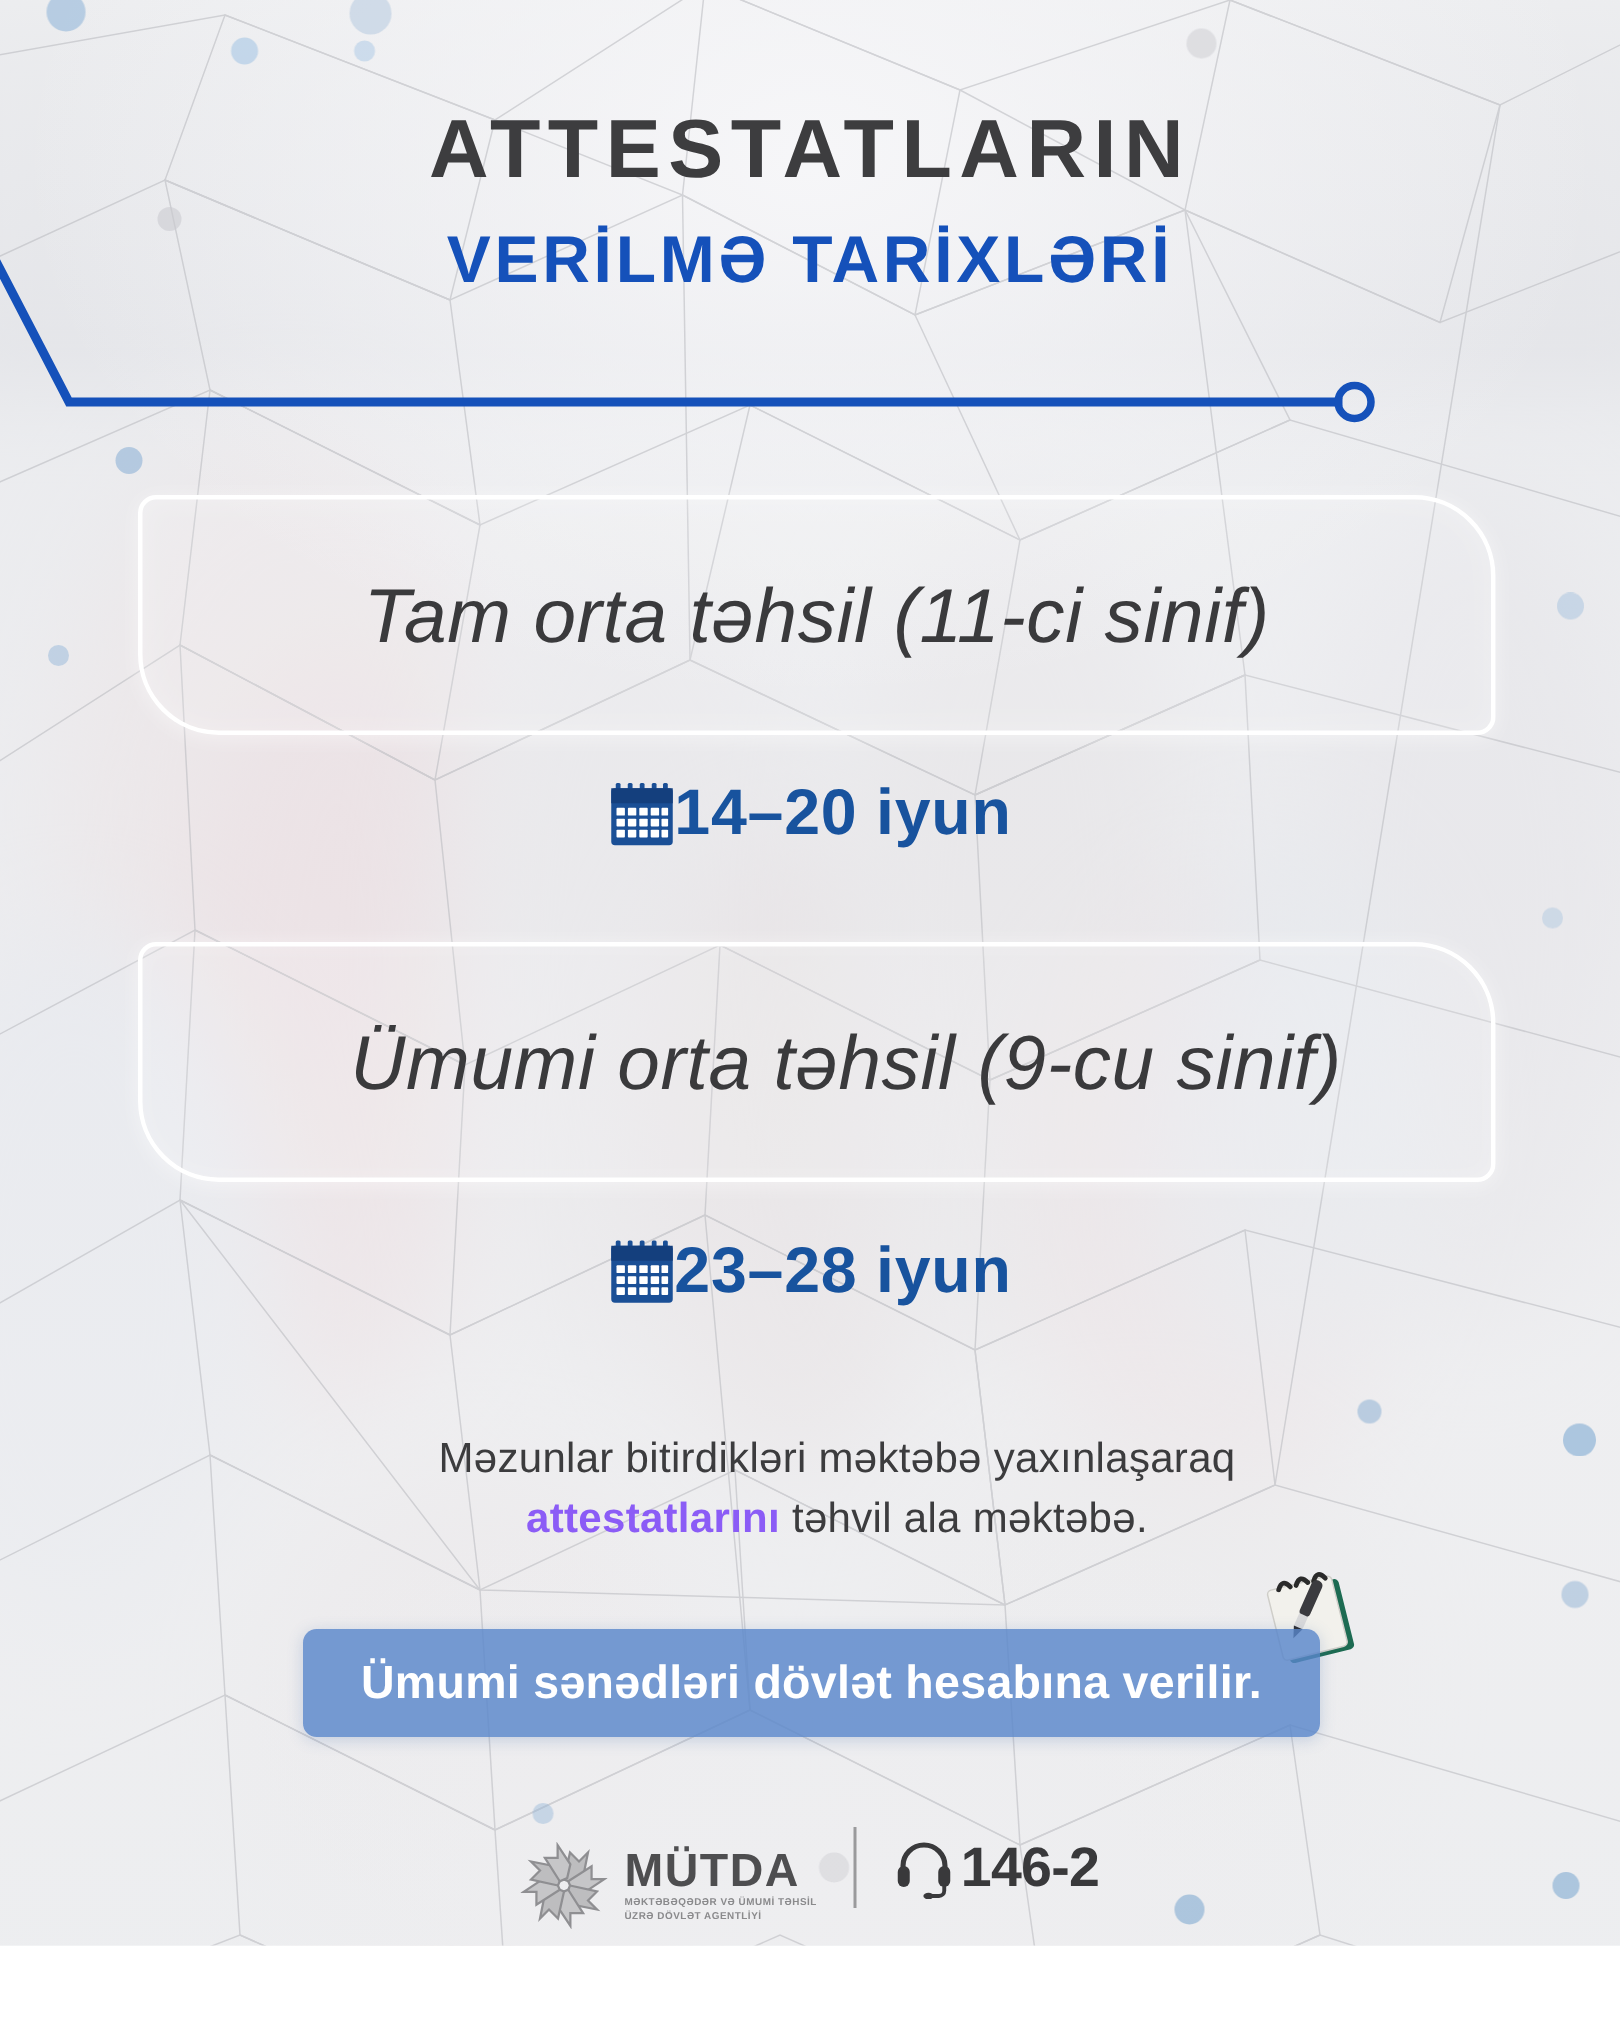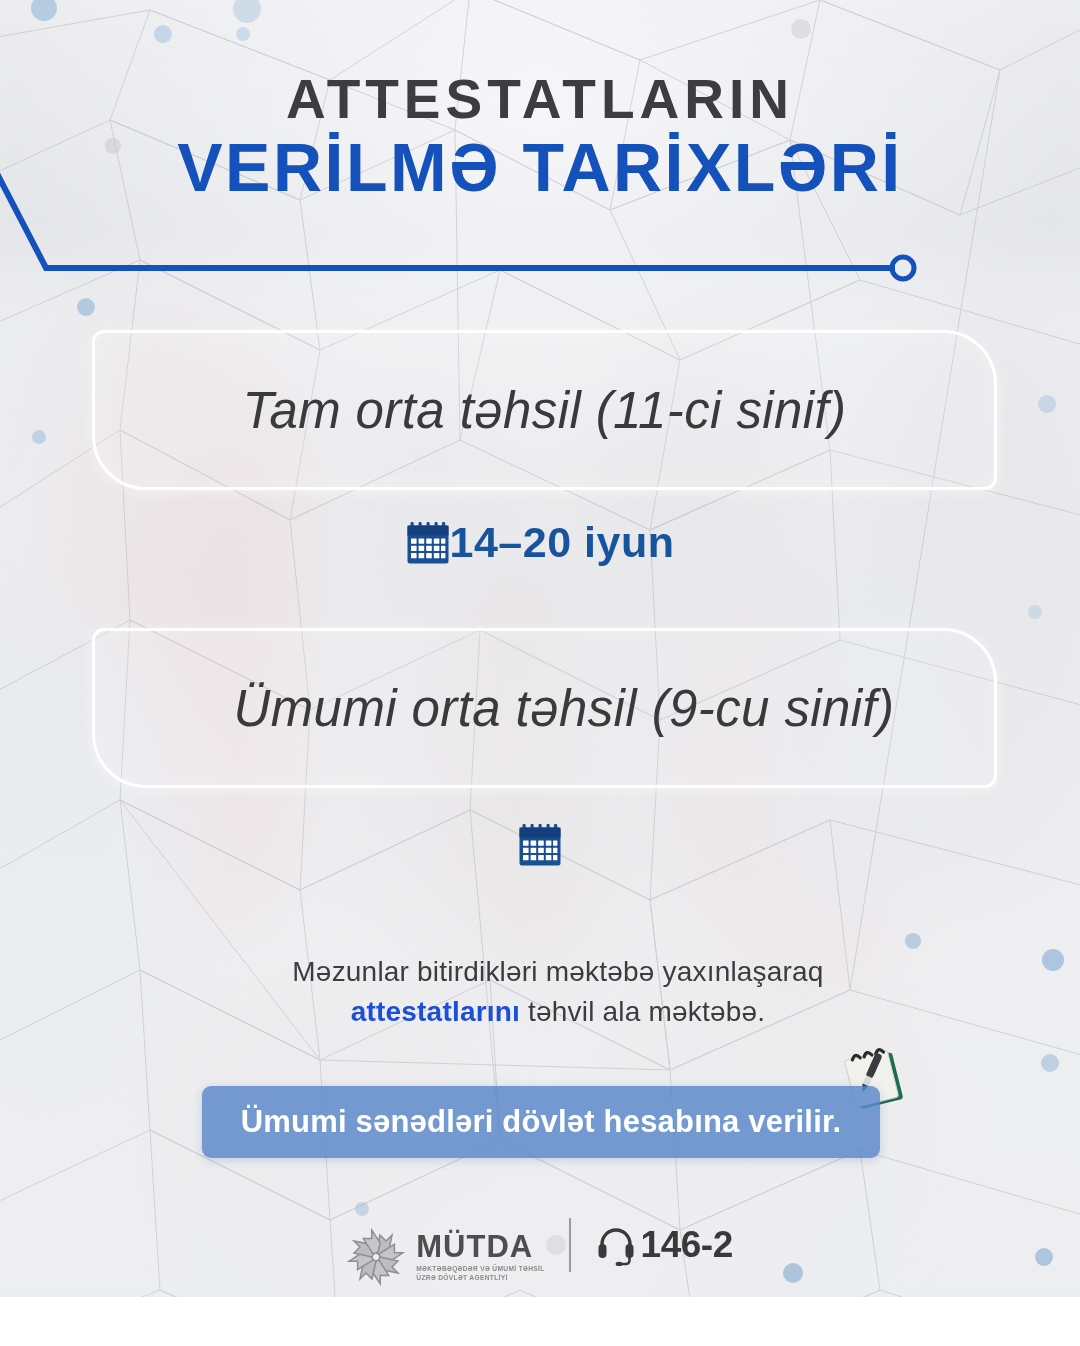--- a/index.html
+++ b/index.html
@@ -64,26 +64,26 @@
     text-align: center;
   }
   .title-top {
     font-size: 55px;
     font-weight: 700;
     letter-spacing: 5px;
     color: #3d3d3f;
     line-height: 1.08;
   }
   .title-main {
-    font-size: 68px;
+    font-size: 44px;
     font-weight: 800;
     letter-spacing: 2.5px;
     color: #1551ba;
     line-height: 1.12;
-    margin-top: 0;
+    margin-top: 20px;
   }
 
   .accent-line { position: absolute; top: 150px; left: 0; }
 
   
   .card {
     position: absolute;
     left: 92px;
     width: 905px;
     height: 160px;
@@ -131,21 +131,21 @@
     top: 952px;
     left: 0;
     width: 1080px;
     text-align: center;
     font-size: 28px;
     line-height: 1.42;
     color: #3c3c3e;
     letter-spacing: 0.2px;
     margin-left: 18px;
   }
-  .para b { font-weight: 700; color: #1d4ed8; }
+  .para b { font-weight: 700; color: #8b5cf6; }
 
   
   .banner {
     position: absolute;
     top: 1086px;
     left: 202px;
     width: 678px;
     height: 72px;
     background: rgba(89,134,202,0.82);
     border-radius: 9px;
@@ -351,20 +351,21 @@
         <rect x="20.2" y="24.8" width="5.6" height="5.2" rx="0.6"></rect>
         <rect x="27.8" y="24.8" width="5.6" height="5.2" rx="0.6"></rect>
         <rect x="35" y="24.8" width="4.4" height="5.2" rx="0.6"></rect>
         <rect x="5" y="32.1" width="5.6" height="5.2" rx="0.6"></rect>
         <rect x="12.6" y="32.1" width="5.6" height="5.2" rx="0.6"></rect>
         <rect x="20.2" y="32.1" width="5.6" height="5.2" rx="0.6"></rect>
         <rect x="27.8" y="32.1" width="5.6" height="5.2" rx="0.6"></rect>
         <rect x="35" y="32.1" width="4.4" height="5.2" rx="0.6"></rect>
       </g>
     </svg>
+    <div class="date-text">23–28 iyun</div>
   </div>
 
   <div class="para">
     <span>Məzunlar bitirdikləri məktəbə yaxınlaşaraq</span><br>
     <b>attestatlarını</b><span> təhvil ala məktəbə.</span>
   </div>
 
   <svg class="notepad" width="78" height="78" viewBox="0 0 78 78">
     <g transform="rotate(-14 39 39)">
       <rect x="18" y="16" width="44" height="48" rx="3" fill="#1d6b52"></rect>

